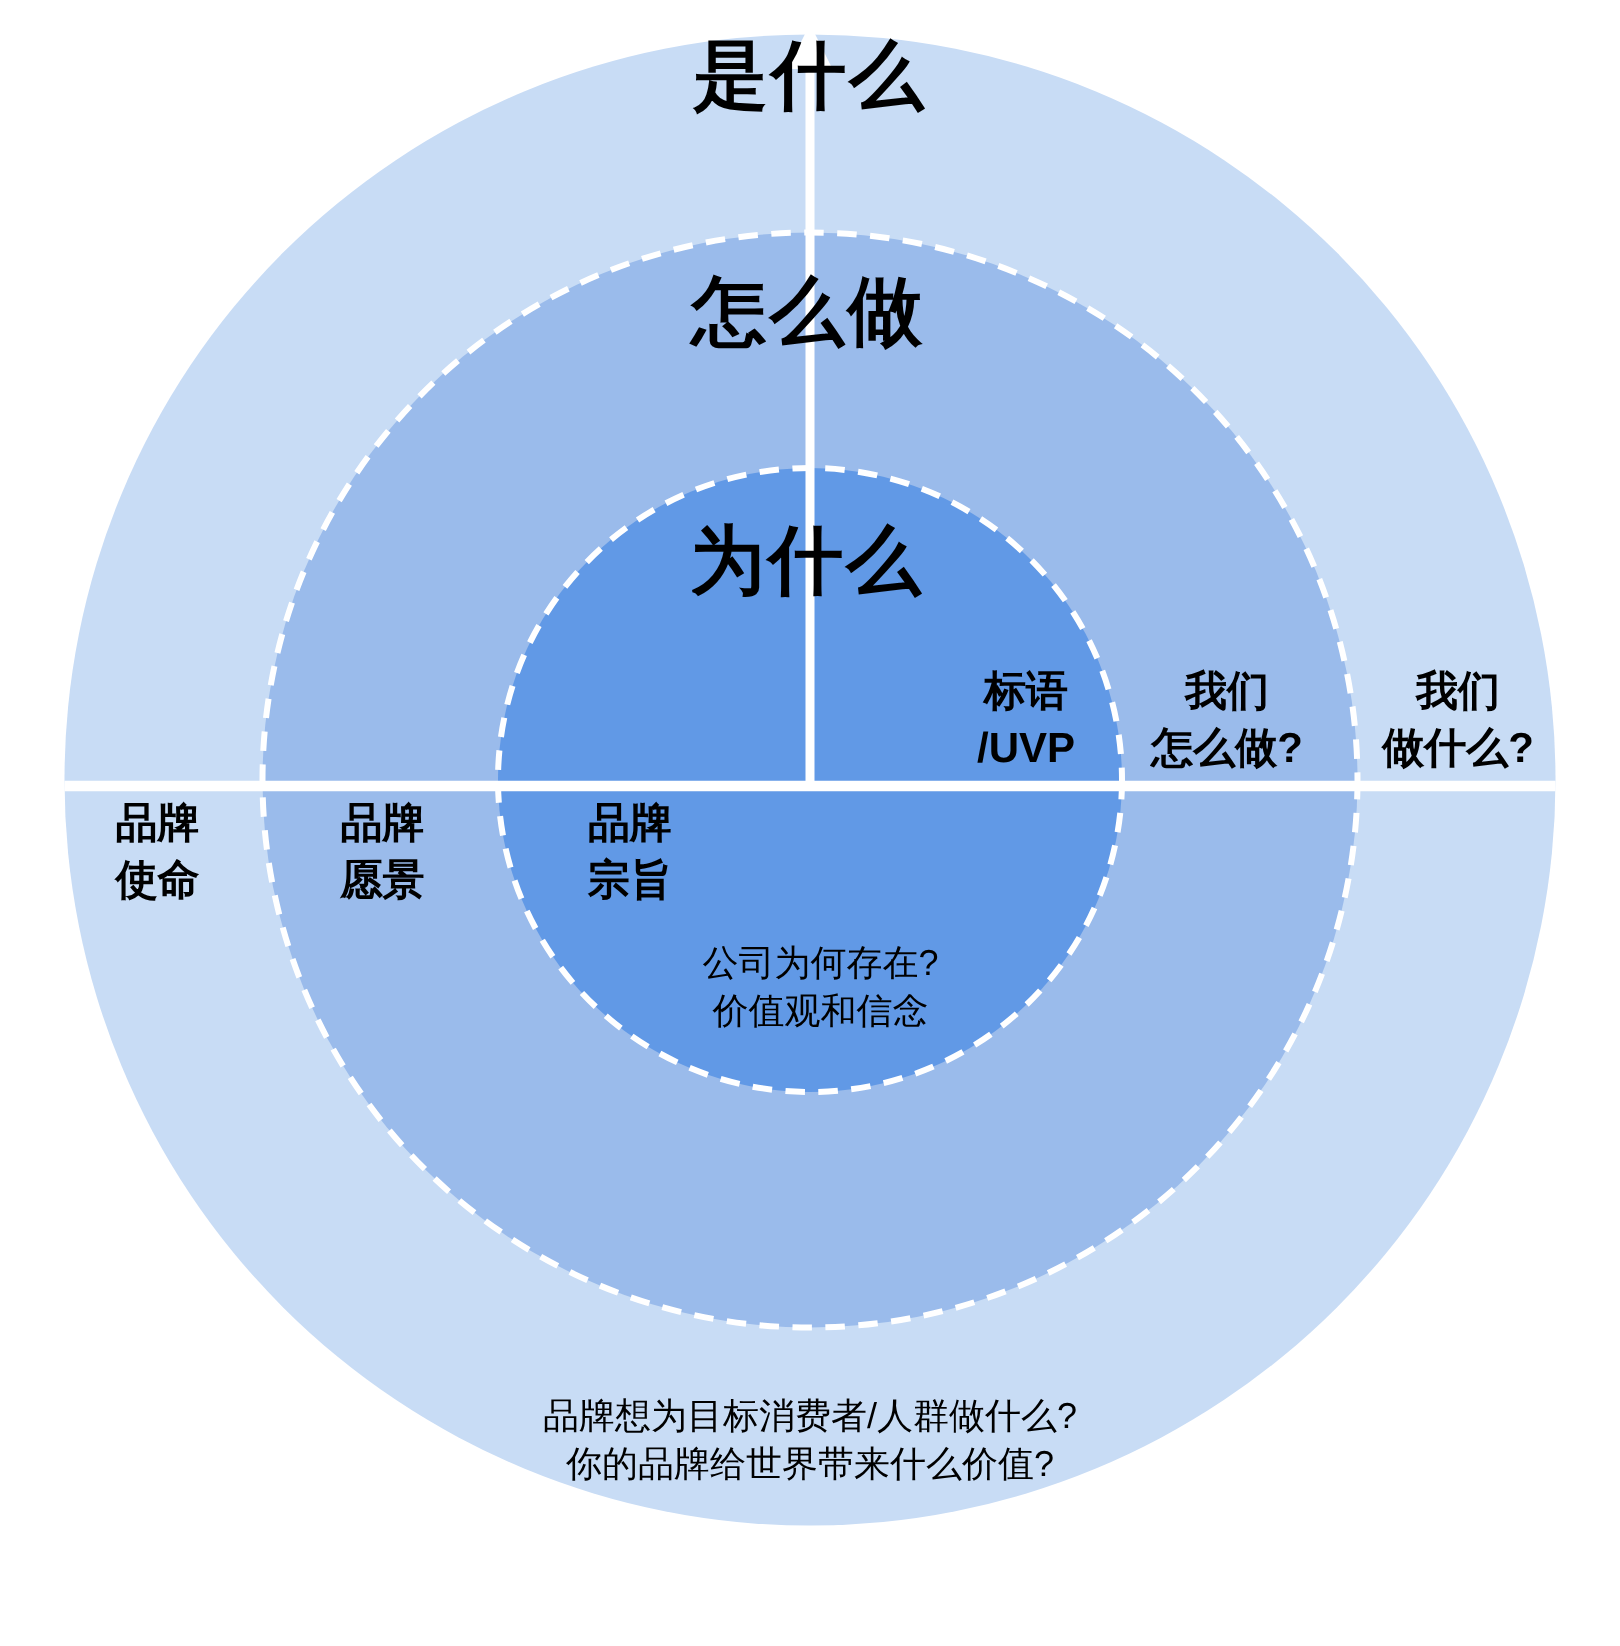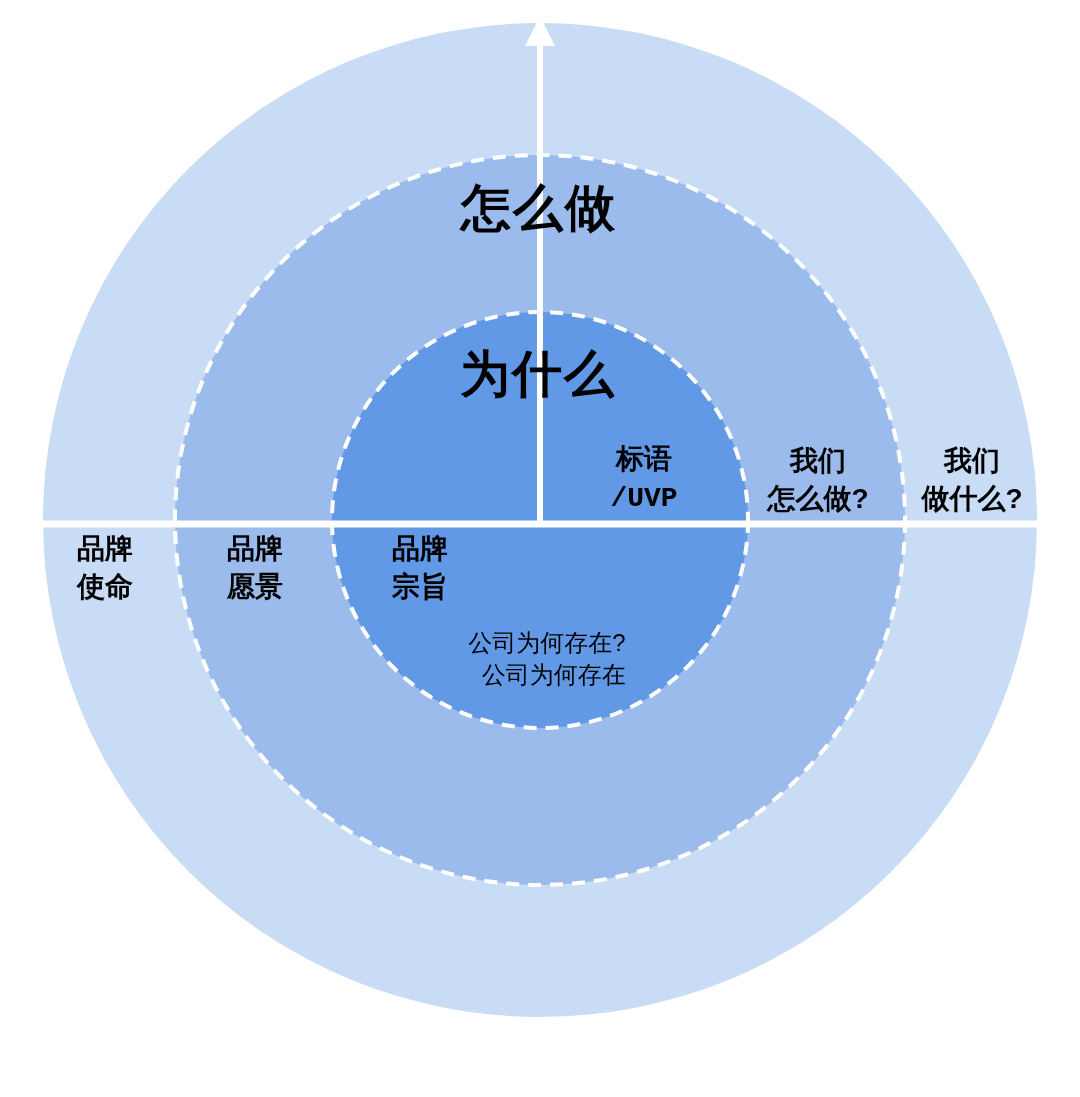--- a/index.html
+++ b/index.html
@@ -56,26 +56,27 @@
 
     <circle cx="540" cy="520" r="208" stroke="#FFFFFF" stroke-width="4" stroke-dasharray="13 9" fill="#6199E6"></circle>
 
     <line x1="43" y1="524" x2="1037" y2="524" stroke-width="7" stroke="#FFFFFF"></line>
 
     <line x1="540" y1="38" x2="540" y2="524" stroke-width="6" stroke="#FFFFFF"></line>
 
     <polygon points="540,16 525,46 555,46" fill="#FFFFFF"></polygon>
   </svg>
 
+  <div class="txt ring-title" style="left:540px; top:51px;">是什么</div>
 
   <div class="txt ring-title" style="left:538px; top:374px;">为什么</div>
 
   <div class="txt ring-title" style="left:539px; top:208px;">怎么做</div>
 
-  <div class="txt axis-label" style="left:644px; top:480px;font-family:Liberation Mono, monospace;">
+  <div class="txt axis-label" style="left:684px; top:480px;">
     <div>标语</div>
     <div>/UVP</div>
   </div>
 
   <div class="txt axis-label" style="left:818px; top:480px;">
     <div>我们</div>
     <div>怎么做?</div>
   </div>
 
   <div class="txt axis-label" style="left:972px; top:480px;">
@@ -91,22 +92,26 @@
   <div class="txt axis-label" style="left:255px; top:568px;">
     <div>品牌</div>
     <div>愿景</div>
   </div>
 
   <div class="txt axis-label" style="left:420px; top:568px;">
     <div>品牌</div>
     <div>宗旨</div>
   </div>
 
-  <div class="txt desc" style="left:547px; top:659px;text-align:right;">
+  <div class="txt desc" style="left:547px; top:659px;">
     <div>公司为何存在?</div>
-    <div>公司为何存在</div>
+    <div>价值观和信念</div>
   </div>
 
   <div class="txt desc" style="left:540px; top:804px;">
   </div>
 
+  <div class="txt desc" style="left:540px; top:961px;">
+    <div>品牌想为目标消费者/人群做什么?</div>
+    <div>你的品牌给世界带来什么价值?</div>
+  </div>
 
 </div>
 
 </body></html>

